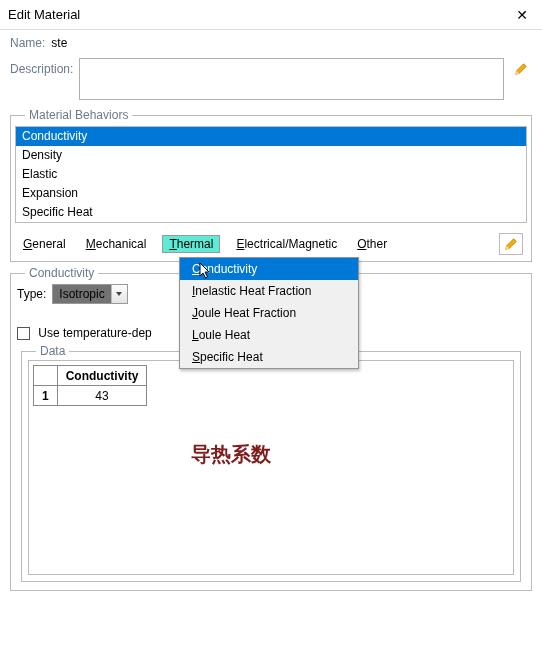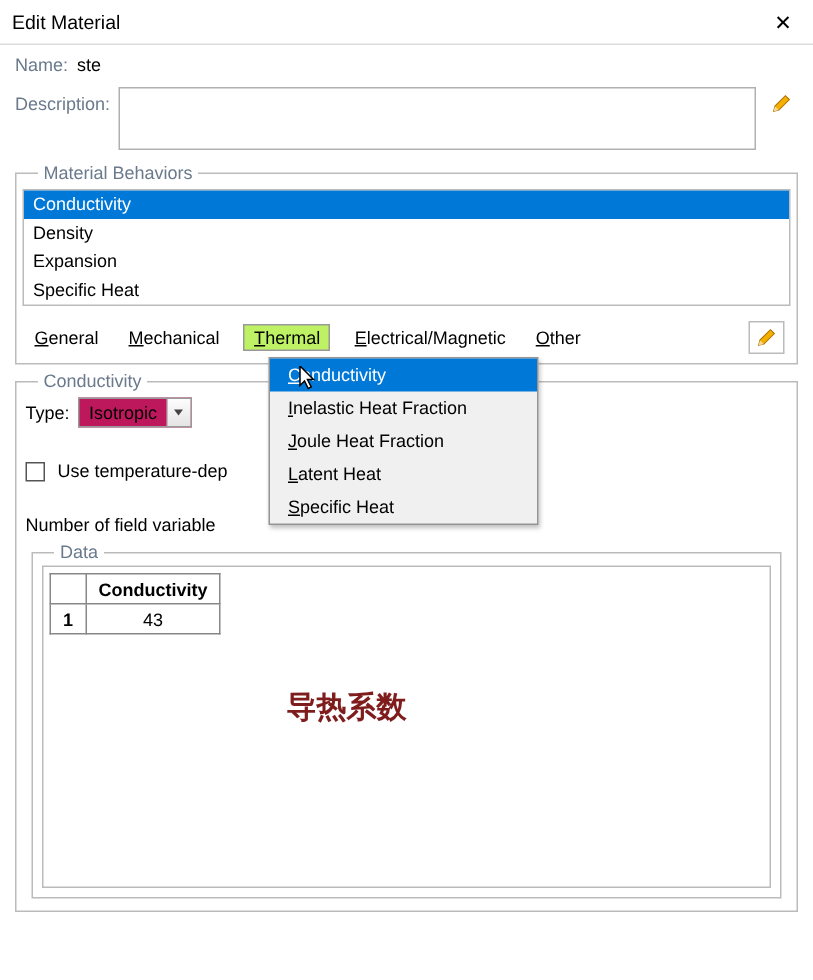--- a/index.html
+++ b/index.html
@@ -57,21 +57,21 @@
   display: flex;
   align-items: center;
   padding: 6px 8px 6px 8px;
   gap: 12px;
   position: relative;
 }
 .menubar .mitem { padding: 2px 4px; }
 .menubar .mitem .ul { text-decoration: underline; }
 .menubar .mitem.active {
   border: 1px solid #999;
-  background: #bef264;
+  background: #5eead4;
   padding: 1px 6px;
 }
 .menubar .pencil-right {
   margin-left: auto;
   width: 24px; height: 22px;
   border: 1px solid #bbb;
   display: flex; align-items: center; justify-content: center;
 }
 .dropdown {
   position: absolute;
@@ -93,21 +93,21 @@
   z-index: 60;
   pointer-events: none;
 }
 .cursor svg { width: 14px; height: 18px; }
 .section-panel { padding: 4px 6px; position: relative; }
 .select-wrap {
   display: inline-flex;
   border: 1px solid #999;
   height: 20px;
   align-items: center;
-  background: #be185d;
+  background: #737373;
 }
 .select-wrap .sval { padding: 0 6px; }
 .select-wrap .sbtn {
   width: 16px; height: 100%; border-left: 1px solid #bbb;
   display: flex; align-items: center; justify-content: center;
   background: linear-gradient(#fdfdfd,#e4e4e4);
 }
 .chev { width: 8px; height: 8px; }
 .checkbox {
   width: 13px; height: 13px; border: 1px solid #555; display: inline-block; vertical-align: middle; margin-right: 5px; background:#fff;
@@ -166,20 +166,21 @@
             <path d="M2 14 L3 10 L6 13 Z" fill="#f6d89a"></path>
           </svg>
       </span>
     </div>
 
     <fieldset>
       <legend>Material Behaviors</legend>
       <div class="behaviors-list">
         <div class="item selected">Conductivity</div>
         <div class="item">Density</div>
+        <div class="item">Elastic</div>
         <div class="item">Expansion</div>
         <div class="item">Specific Heat</div>
       </div>
 
       <div class="menubar">
         <span class="mitem"><span class="ul">G</span><span>eneral</span></span>
         <span class="mitem"><span class="ul">M</span><span>echanical</span></span>
         <span class="mitem active"><span class="ul">T</span><span>hermal</span></span>
         <span class="mitem"><span class="ul">E</span><span>lectrical/Magnetic</span></span>
         <span class="mitem"><span class="ul">O</span><span>ther</span></span>
@@ -187,21 +188,21 @@
           <svg class="pencil-svg" viewBox="0 0 16 16">
               <path d="M2 14 L3 10 L11 2 L14 5 L6 13 Z" fill="#f4b000" stroke="#b07000" stroke-width="0.8"></path>
               <path d="M2 14 L3 10 L6 13 Z" fill="#f6d89a"></path>
             </svg>
         </span>
 
         <div class="dropdown">
           <div class="ditem hl"><span class="ul">C</span><span>onductivity</span></div>
           <div class="ditem"><span class="ul">I</span><span>nelastic Heat Fraction</span></div>
           <div class="ditem"><span class="ul">J</span><span>oule Heat Fraction</span></div>
-          <div class="ditem"><span class="ul">L</span><span>atent Heat</span></div>
+          <div class="ditem"><span class="ul">L</span><span>oule Heat</span></div>
           <div class="ditem"><span class="ul">S</span><span>pecific Heat</span></div>
         </div>
         <div class="cursor">
           <svg viewBox="0 0 12 18">
               <path d="M0 0 L0 13 L3 10 L5.5 15 L7.5 14 L5 9 L9 9 Z" fill="#fff" stroke="#000" stroke-width="1"></path>
             </svg>
         </div>
       </div>
     </fieldset>
 
@@ -215,23 +216,20 @@
             <span class="sbtn">
               <svg class="chev" viewBox="0 0 8 8">
                   <path d="M1 2 L4 6 L7 2 Z" fill="#444"></path>
                 </svg>
             </span>
           </span>
         </div>
         <div class="mt6">
           <span class="checkbox"></span>
           <span>Use temperature-dep</span>
-        </div>
-        <div class="mt6">
-          <span>Number of field variable</span>
         </div>
 
         <fieldset class="data-fieldset">
           <legend>Data</legend>
           <div class="data-wrap">
             <div class="data-area">
               <table class="data-table">
                 <tbody>
                     <tr>
                   <th class="rowhdr"></th>

